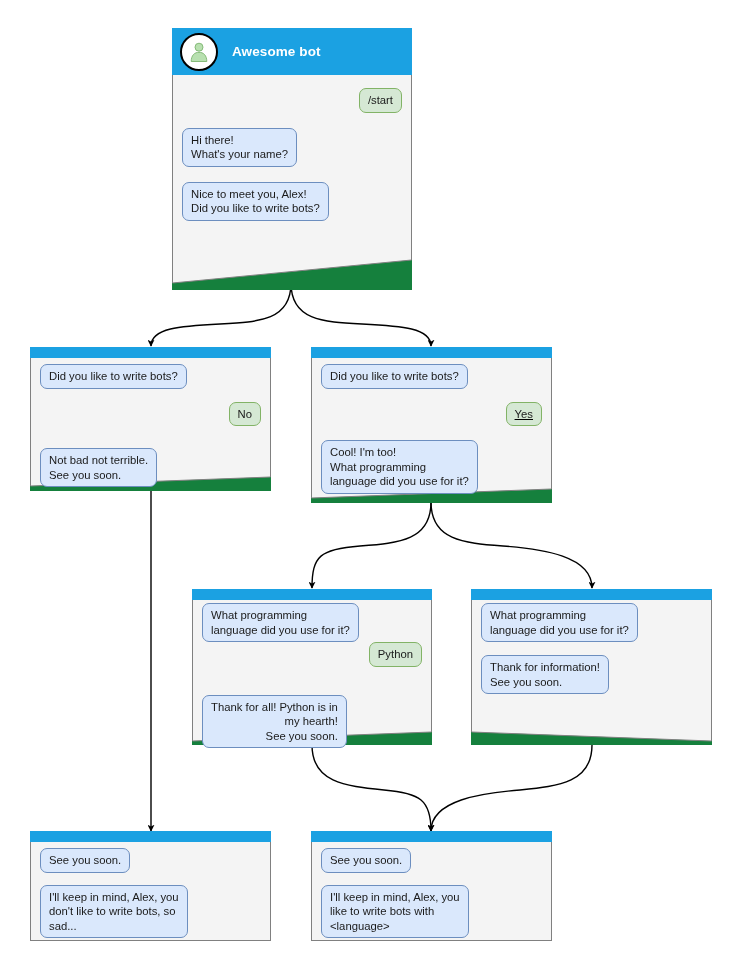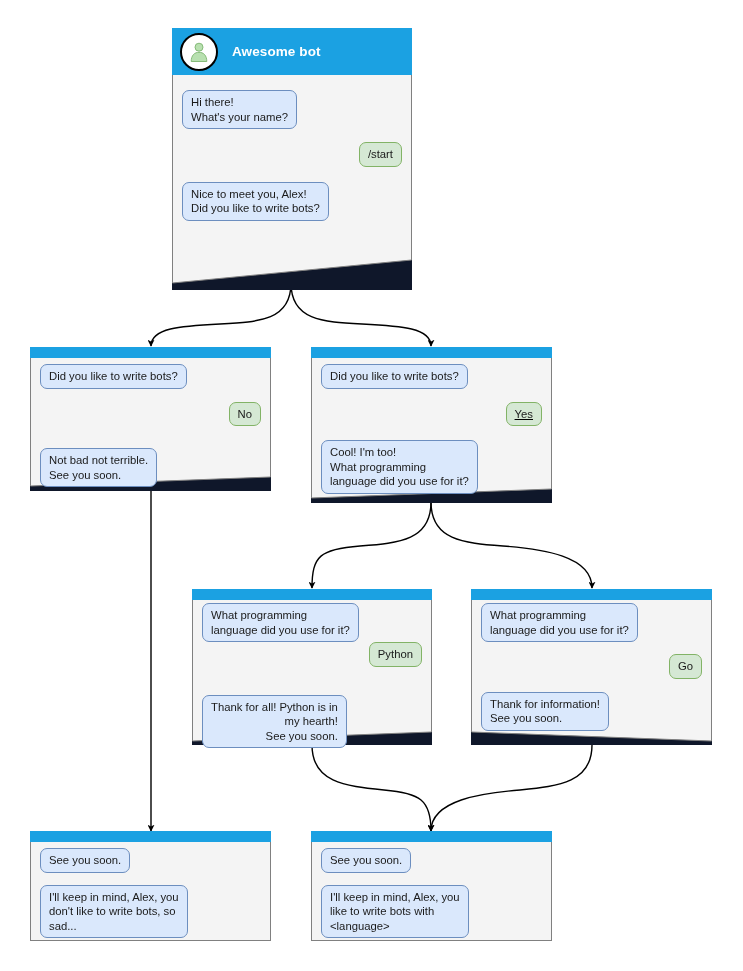--- a/index.html
+++ b/index.html
@@ -24,21 +24,21 @@
     position: absolute;
     left: 0; top: 0;
     width: 743px;
     height: 971px;
     pointer-events: none;
     z-index: 1;
   }
   .screen {
     position: absolute;
     z-index: 2;
-    background: #0f172a;
+    background: #15803d;
     box-sizing: border-box;
   }
   .screen-clip {
     position: absolute;
     left: 0; top: 0;
     width: 100%;
     height: 100%;
     background: #f4f4f4;
     border: 1px solid #808080;
     box-sizing: border-box;
@@ -154,26 +154,26 @@
       <div class="avatar">
         <svg width="24" height="24" viewBox="0 0 24 24">
           <circle cx="12" cy="7.2" r="4" fill="#b8e0b0" stroke="#7cb46e" stroke-width="0.9"></circle>
           <path d="M 4.2 21.5 C 4.2 15.3 7.6 12.3 12 12.3 C 16.4 12.3 19.8 15.3 19.8 21.5 Z" fill="#b8e0b0" stroke="#7cb46e" stroke-width="0.9"></path>
         </svg>
       </div>
       <div class="bot-title">Awesome bot</div>
     </div>
 
     <div class="msgs" style="top:47px;">
+      <div class="row right" style="margin-top:13px;">
+        <div class="bubble user">/start</div>
+      </div>
       <div class="row left" style="margin-top:15px;">
         <div class="bubble bot">Hi there!
 What's your name?</div>
-      </div>
-      <div class="row right" style="margin-top:13px;">
-        <div class="bubble user">/start</div>
       </div>
       <div class="row left" style="margin-top:15px;">
         <div class="bubble bot">Nice to meet you, Alex!
 Did you like to write bots?</div>
       </div>
     </div>
   </div>
 
   <div class="screen slanted" style="left:30px; top:347px; width:241px; height:144px;">
     <svg class="slant-svg" viewBox="0 0 241 144" preserveAspectRatio="none">
@@ -238,23 +238,20 @@
   <div class="screen slanted" style="left:471px; top:589px; width:241px; height:156px;">
     <svg class="slant-svg" viewBox="0 0 241 156" preserveAspectRatio="none">
       <path d="M 0.5,0.5 L 240.5,0.5 L 240.5,152 L 0.5,143 Z" fill="#f4f4f4" stroke="#808080" stroke-width="1"></path>
     </svg>
     <div class="titlebar thin"></div>
     <div class="msgs" style="top:11px;">
       <div class="row left" style="margin-top:3px;">
         <div class="bubble bot">What programming
 language did you use for it?</div>
       </div>
-      <div class="row right" style="margin-top:12px;">
-        <div class="bubble user">Go</div>
-      </div>
       <div class="row left" style="margin-top:13px;">
         <div class="bubble bot">Thank for information!
 See you soon.</div>
       </div>
     </div>
   </div>
 
   <div class="screen" style="left:30px; top:831px; width:241px; height:110px;">
     <div class="screen-clip"></div>
     <div class="titlebar thin"></div>

